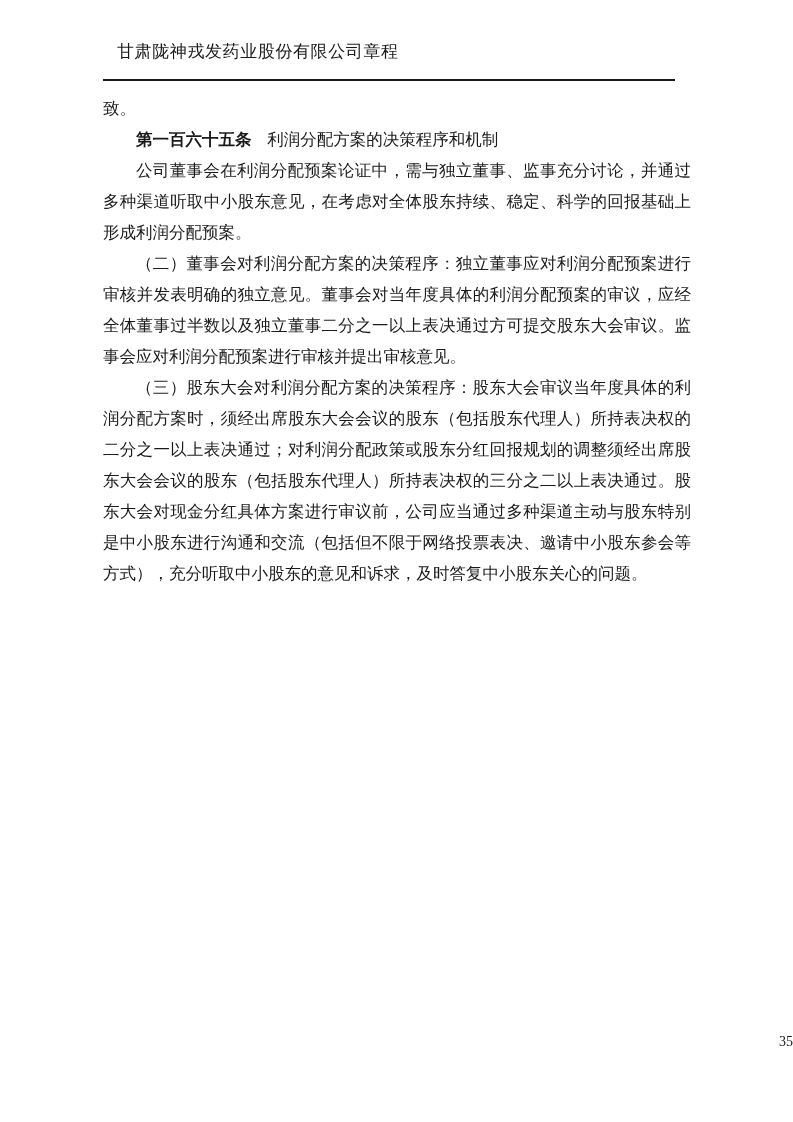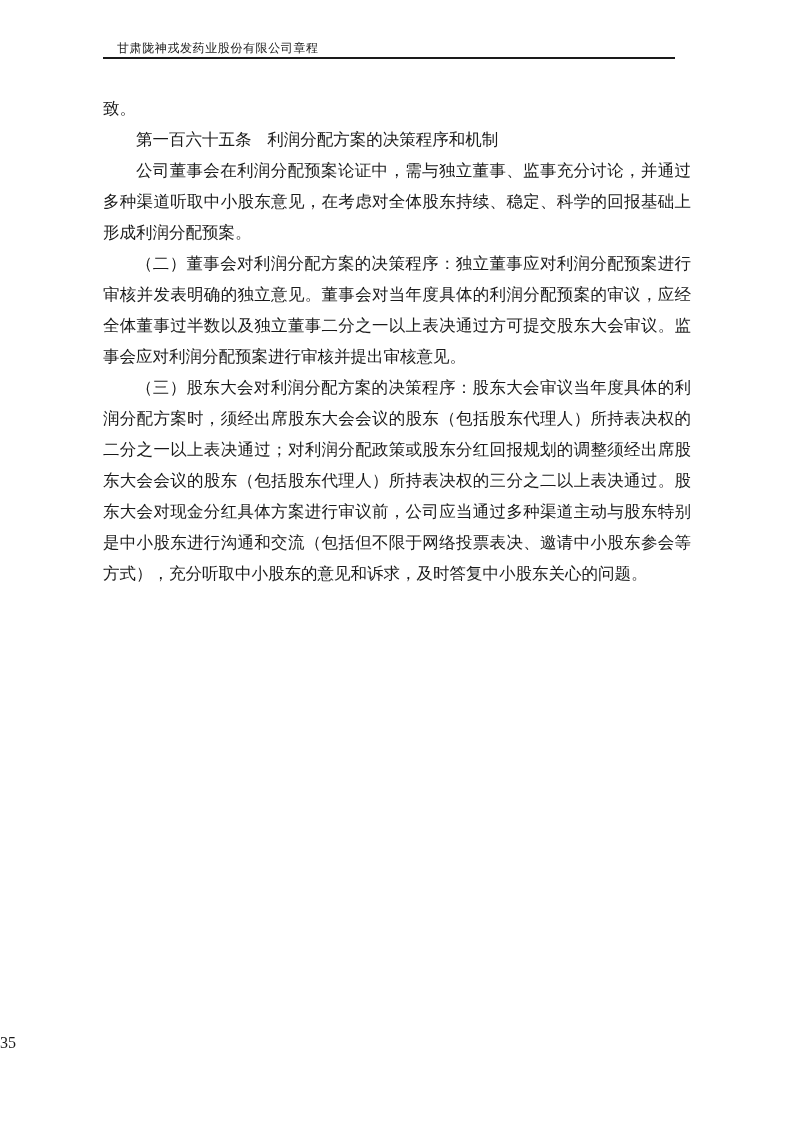--- a/index.html
+++ b/index.html
@@ -13,50 +13,50 @@
     font-family: "Liberation Serif", "DejaVu Serif", serif;
     color: #1a1a1a;
   }
   .header {
     position: absolute;
     left: 103px;
     width: 572px;
     top: 40px;
   }
   .header-title {
-    font-size: 12px;
+    font-size: 17px;
     letter-spacing: 0.6px;
     padding-left: 14px;
-    padding-bottom: 0;
+    padding-bottom: 16px;
     white-space: nowrap;
   }
   .header-rule {
     height: 2px;
     background: #1a1a1a;
   }
   .body-text {
     position: absolute;
     left: 103px;
     top: 93px;
     width: 588px;
     font-size: 16.5px;
     line-height: 31px;
     text-align: justify;
     text-align-last: left;
   }
   p.para { margin: 0; padding: 0; }
   p.para.indent { text-indent: 2em; }
-  .heading-number { font-weight: normal; margin-right: 0.95em; margin-top: 40px; }
+  .heading-number { font-weight: bold; margin-right: 0.95em; margin-top: 40px; }
   .footer {
     position: absolute;
     left: 0;
     right: 0;
     top: 1034px;
-    text-align: left;
-    font-size: 16px;
+    text-align: right;
+    font-size: 14px;
   }
 </style>
 </head>
 <body>
 
 <div class="page" style="color: rgb(26, 26, 26);">
 
   <div class="header">
     <div class="header-title">甘肃陇神戎发药业股份有限公司章程</div>
     <div class="header-rule"></div>

